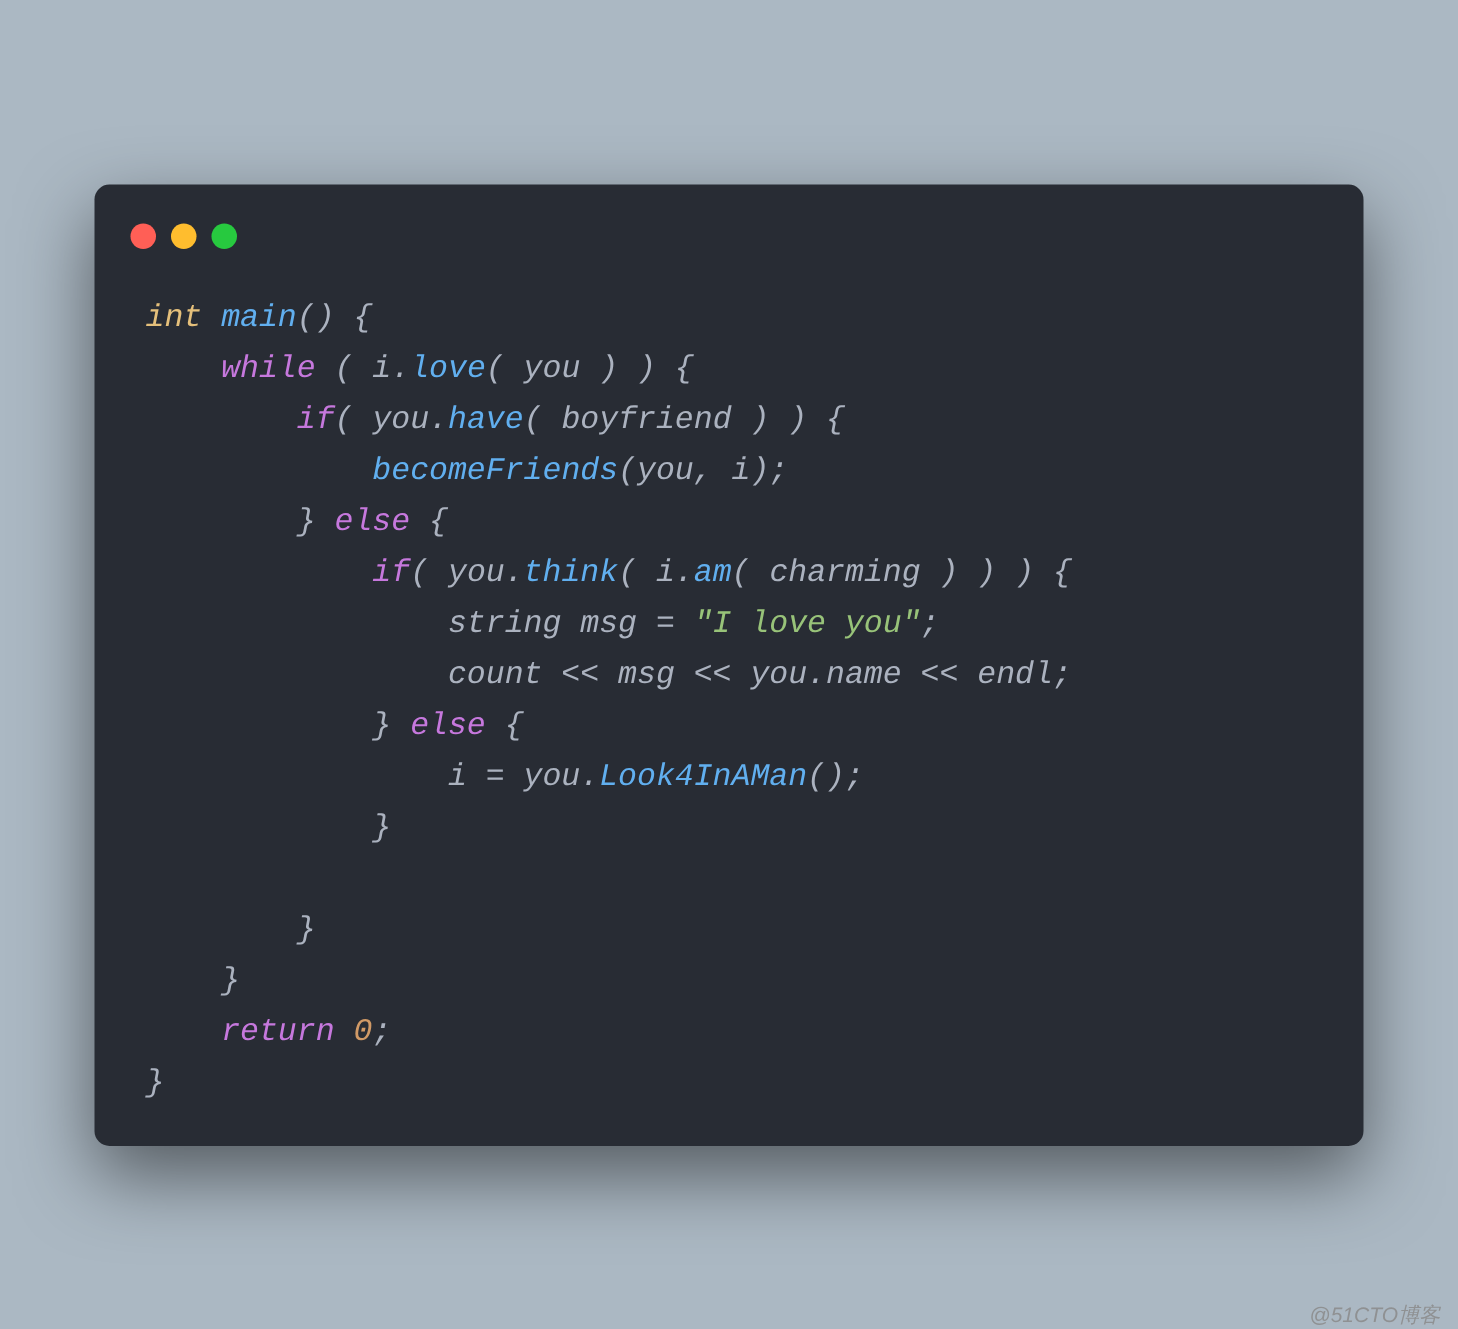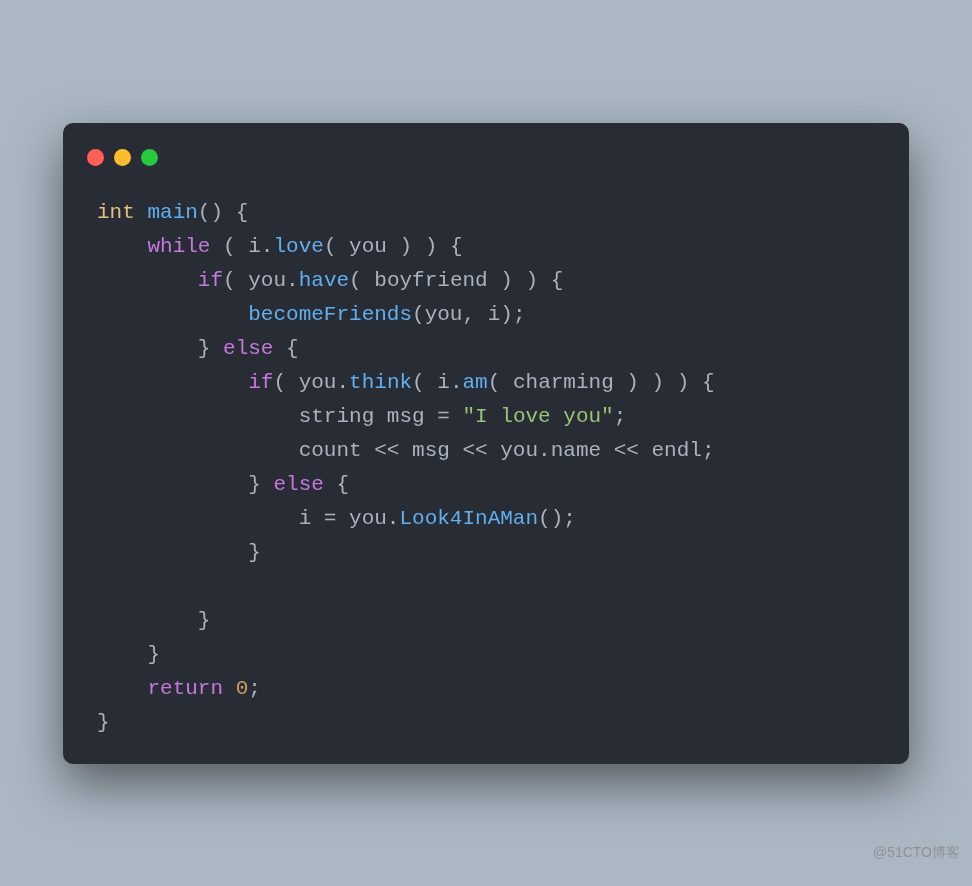--- a/index.html
+++ b/index.html
@@ -1,15 +1,15 @@
 <!DOCTYPE html>
 <html><head>
 <meta charset="utf-8">
 <style>
-  * { margin: 0; padding: 0; box-sizing: border-box; }
+  * { margin: 0; padding: 0; box-sizing: border-box; font-style: italic; }
   body {
     width: 972px;
     height: 886px;
     background: #abb8c3;
     display: flex;
     align-items: center;
     justify-content: center;
     font-family: "SFMono-Regular", Consolas, "Liberation Mono", Menlo, monospace;
     position: relative;
   }
@@ -41,21 +41,21 @@
     padding: 18px 0 0 34px;
   }
   .kw { color: #c678dd; }       
   .fn { color: #61afef; }      
   .str { color: #98c379; }      
   .num { color: #d19a66; }      
   .type { color: #e5c07b; }     
   .pun { color: #abb2bf; }
   .watermark {
     position: absolute;
-    bottom: 24px;
+    bottom: 0;
     right: 12px;
     color: #8b8b8b;
     font-size: 14px;
     font-family: Arial, sans-serif;
     opacity: 0.85;
   }
 </style>
 </head>
 <body>
 

